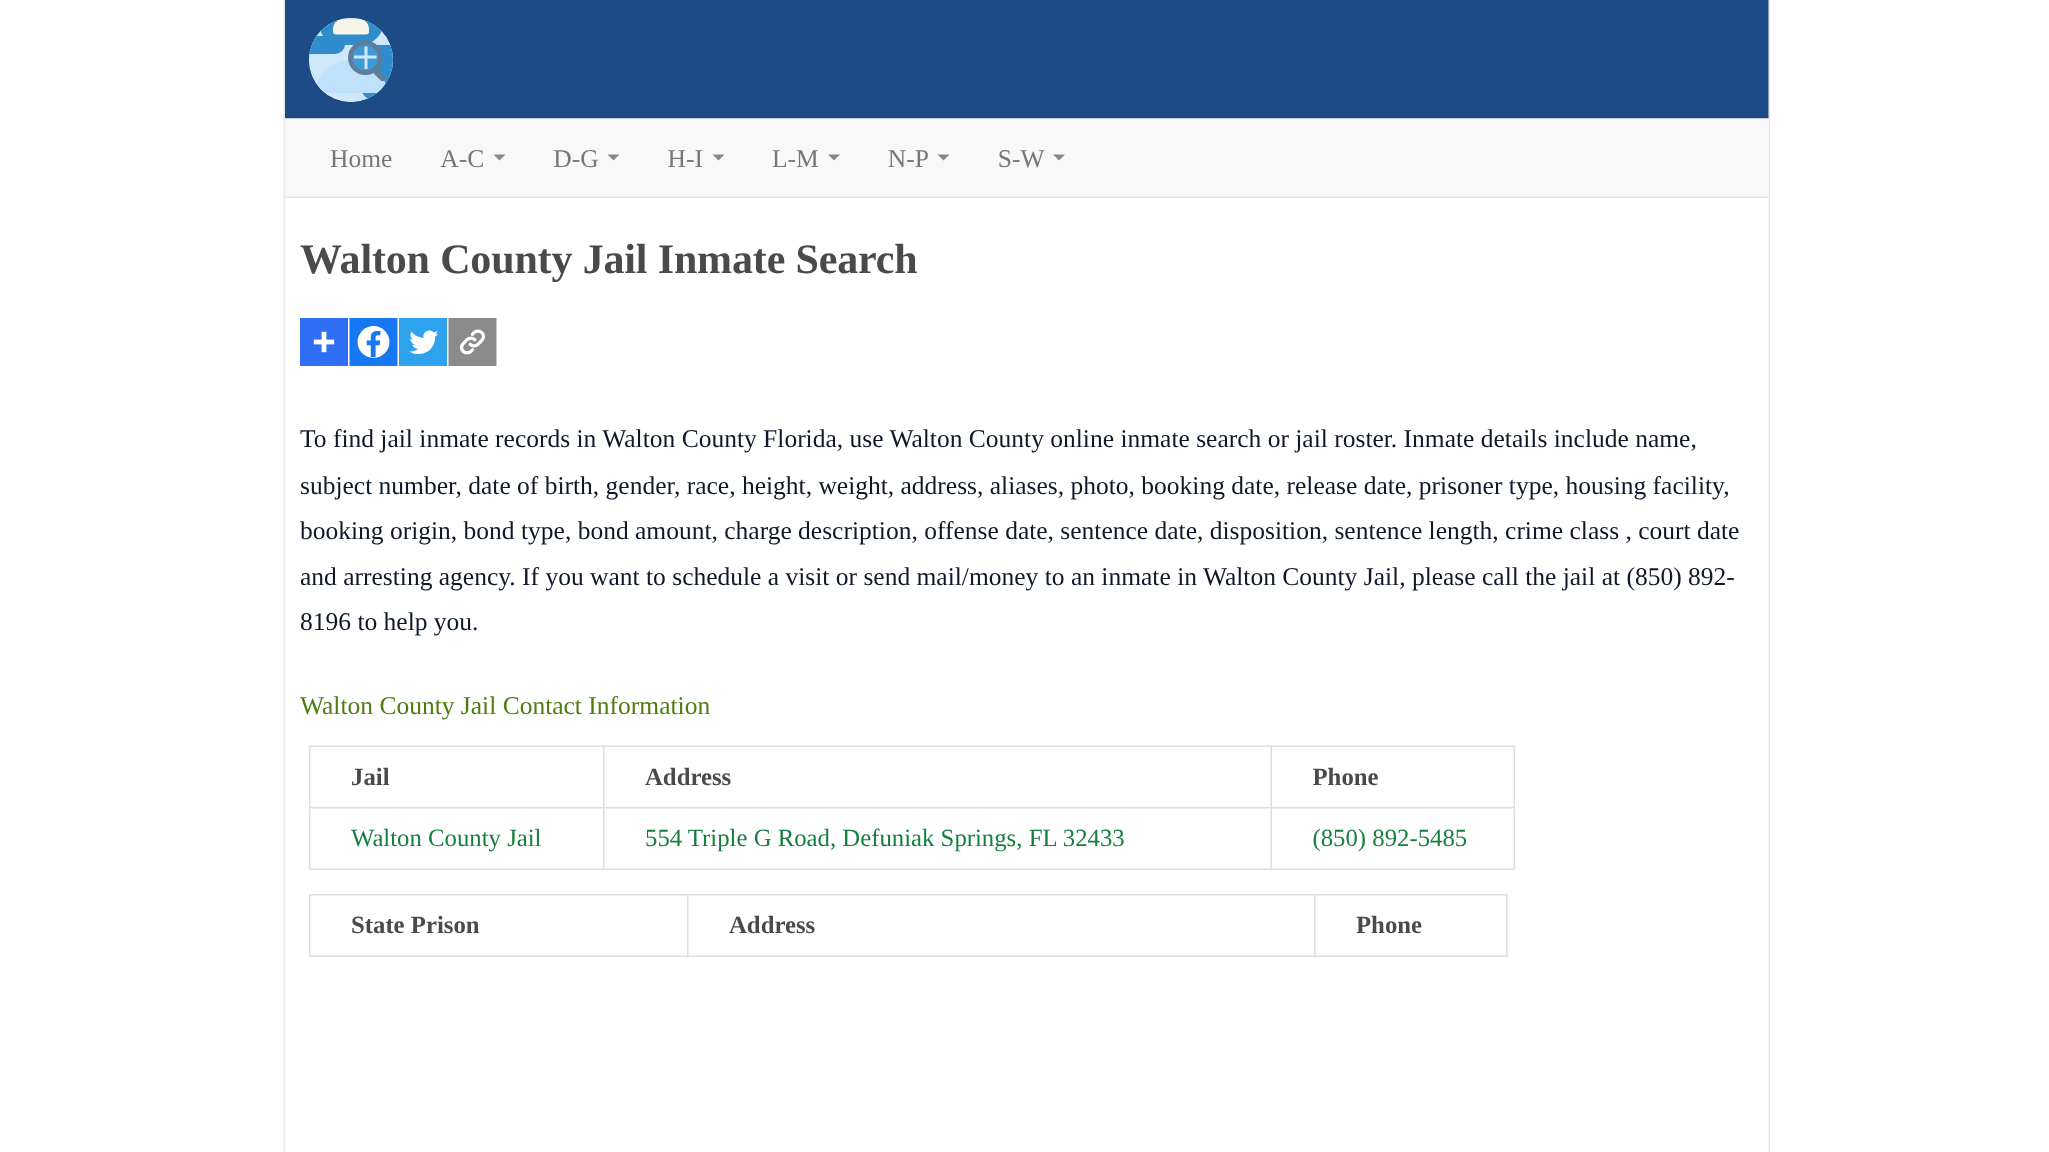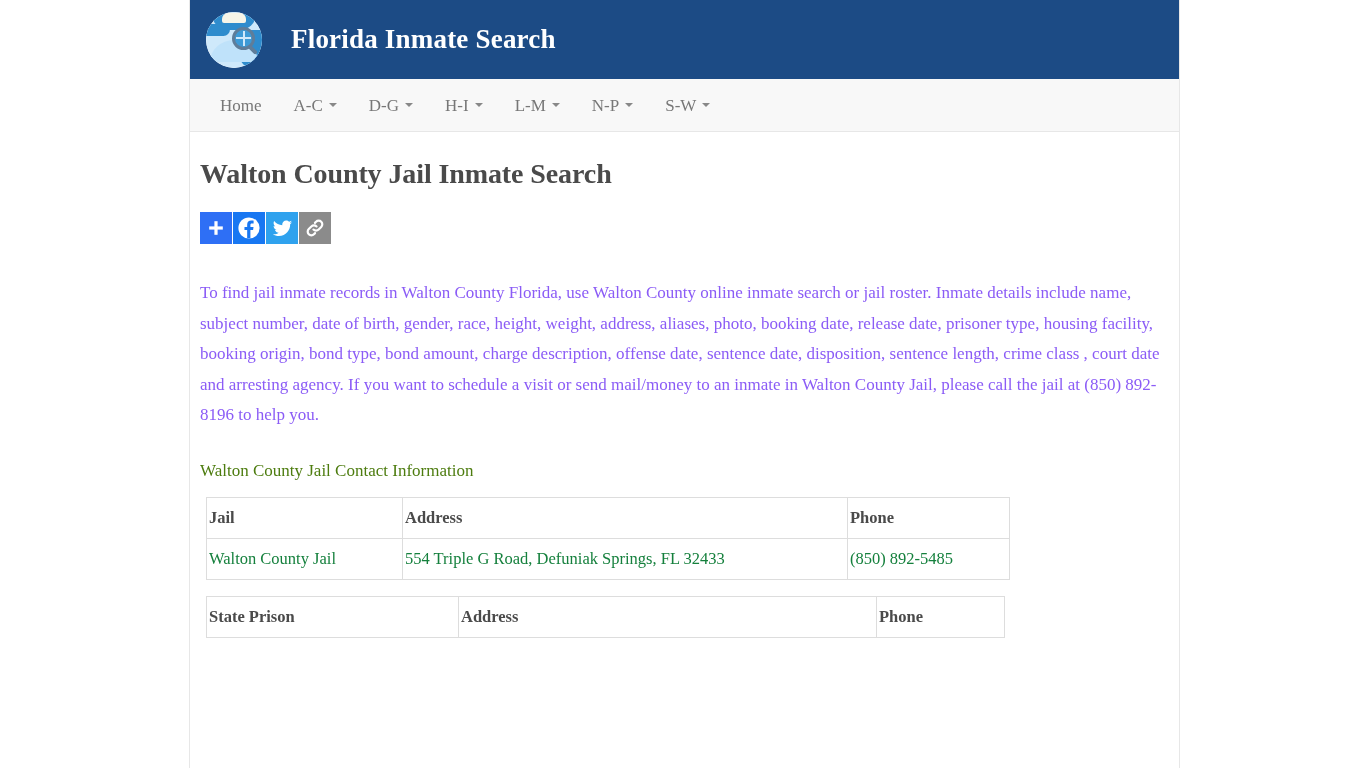--- a/index.html
+++ b/index.html
@@ -196,42 +196,42 @@
   .share-addthis { background: #2e6ff5; }
   .share-facebook { background: #1877f2; }
   .share-twitter { background: #2fa2ee; }
   .share-link { background: #8b8b8b; }
   .share-btn svg { display: block; }
 
   
   .body-text {
     font-size: 17px;
     line-height: 30.5px;
-    color: #8b5cf6;
+    color: #0f172a;
     margin: 34px 0 0 0;
     max-width: 970px;
   }
 
   .sub-label {
     font-size: 17px;
     color: #4d7c0f;
     margin: 30px 0 0 0;
   }
 
   
   table.info-table {
     border-collapse: collapse;
     margin-top: 16px;
     margin-left: 6px;
     background: #ffffff;
   }
   table.info-table th,
   table.info-table td {
     border: 1px solid #dddddd;
-    padding: 10px 2px;
+    padding: 10px 27px;
     font-size: 16.5px;
     text-align: left;
     white-space: nowrap;
   }
   table.info-table th {
     font-weight: bold;
     color: #4a4a4a;
   }
   table.info-table td {
     color: #15803d;
@@ -256,21 +256,20 @@
         <div class="land-top"></div>
         <div class="snow"></div>
         <div class="land-left"></div>
         <div class="sea"></div>
         <div class="wave"></div>
         <div class="mag-lens"></div>
         <div class="mag-cross-h"></div>
         <div class="mag-cross-v"></div>
         <div class="mag-handle"></div>
       </div>
-      <div class="brand-title">Florida Inmate Search</div>
     </div>
 
     <div class="navbar">
       <a class="nav-item" href="#">
         <span>Home</span>
       </a>
       <a class="nav-item" href="#">
         <span>A-C</span>
         <span class="caret"></span>
       </a>

